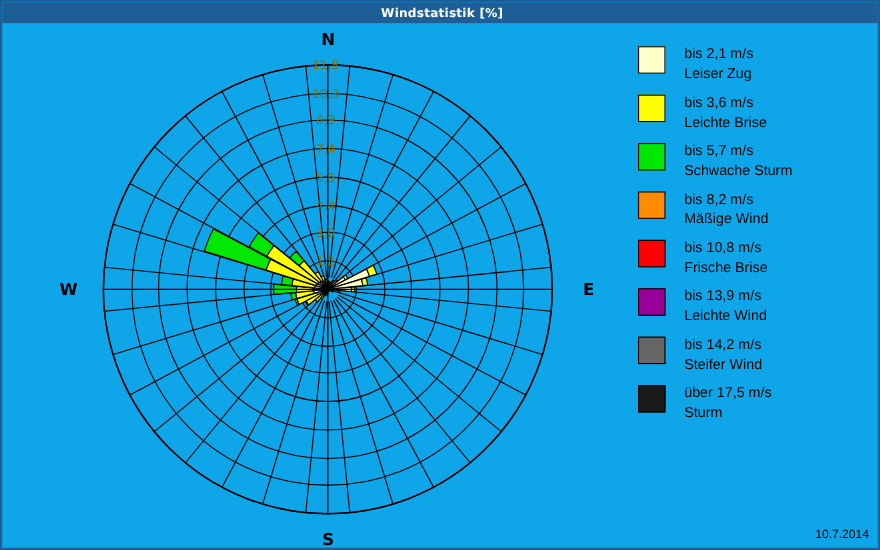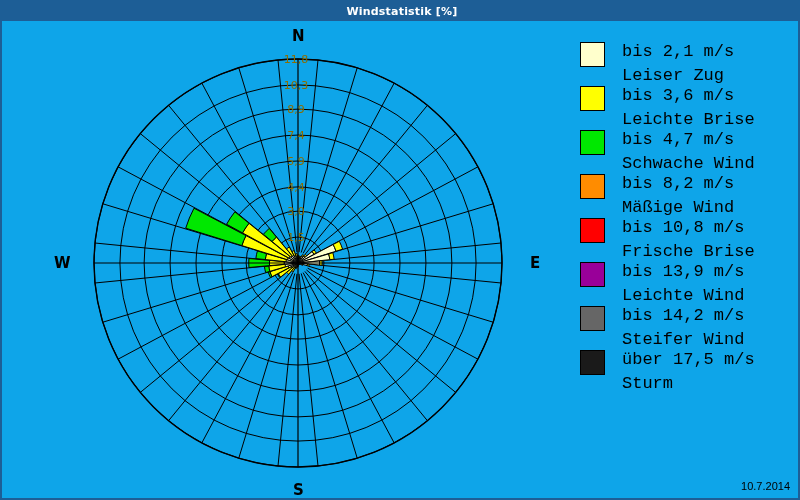--- a/index.html
+++ b/index.html
@@ -65,22 +65,22 @@
   .swatch {
     width: 25px;
     height: 25px;
     border: 1px solid #000000;
     box-sizing: border-box;
     flex: 0 0 auto;
     margin-top: 2px;
   }
   .legend-text {
     margin-left: 17px;
-    font-family: Liberation Mono, monospace;
-    font-size: 17px;
+    font-family: Liberation Sans, sans-serif;
+    font-size: 13px;
     color: #000000;
     line-height: 1.42;
   }
   .legend-text div {
     white-space: nowrap;
   }
   #date-stamp {
     position: absolute;
     right: 8px;
     bottom: 6px;
@@ -250,22 +250,22 @@
       <div class="legend-row">
         <div class="swatch" style="background: rgb(255, 255, 0);"></div>
         <div class="legend-text">
           <div>bis 3,6 m/s</div>
           <div>Leichte Brise</div>
         </div>
       </div>
       <div class="legend-row">
         <div class="swatch" style="background: rgb(0, 232, 0);"></div>
         <div class="legend-text">
-          <div>bis 4,7 m/s</div>
-          <div>Schwache Wind</div>
+          <div>bis 5,7 m/s</div>
+          <div>Schwache Sturm</div>
         </div>
       </div>
       <div class="legend-row">
         <div class="swatch" style="background: rgb(255, 140, 0);"></div>
         <div class="legend-text">
           <div>bis 8,2 m/s</div>
           <div>Mäßige Wind</div>
         </div>
       </div>
       <div class="legend-row">

